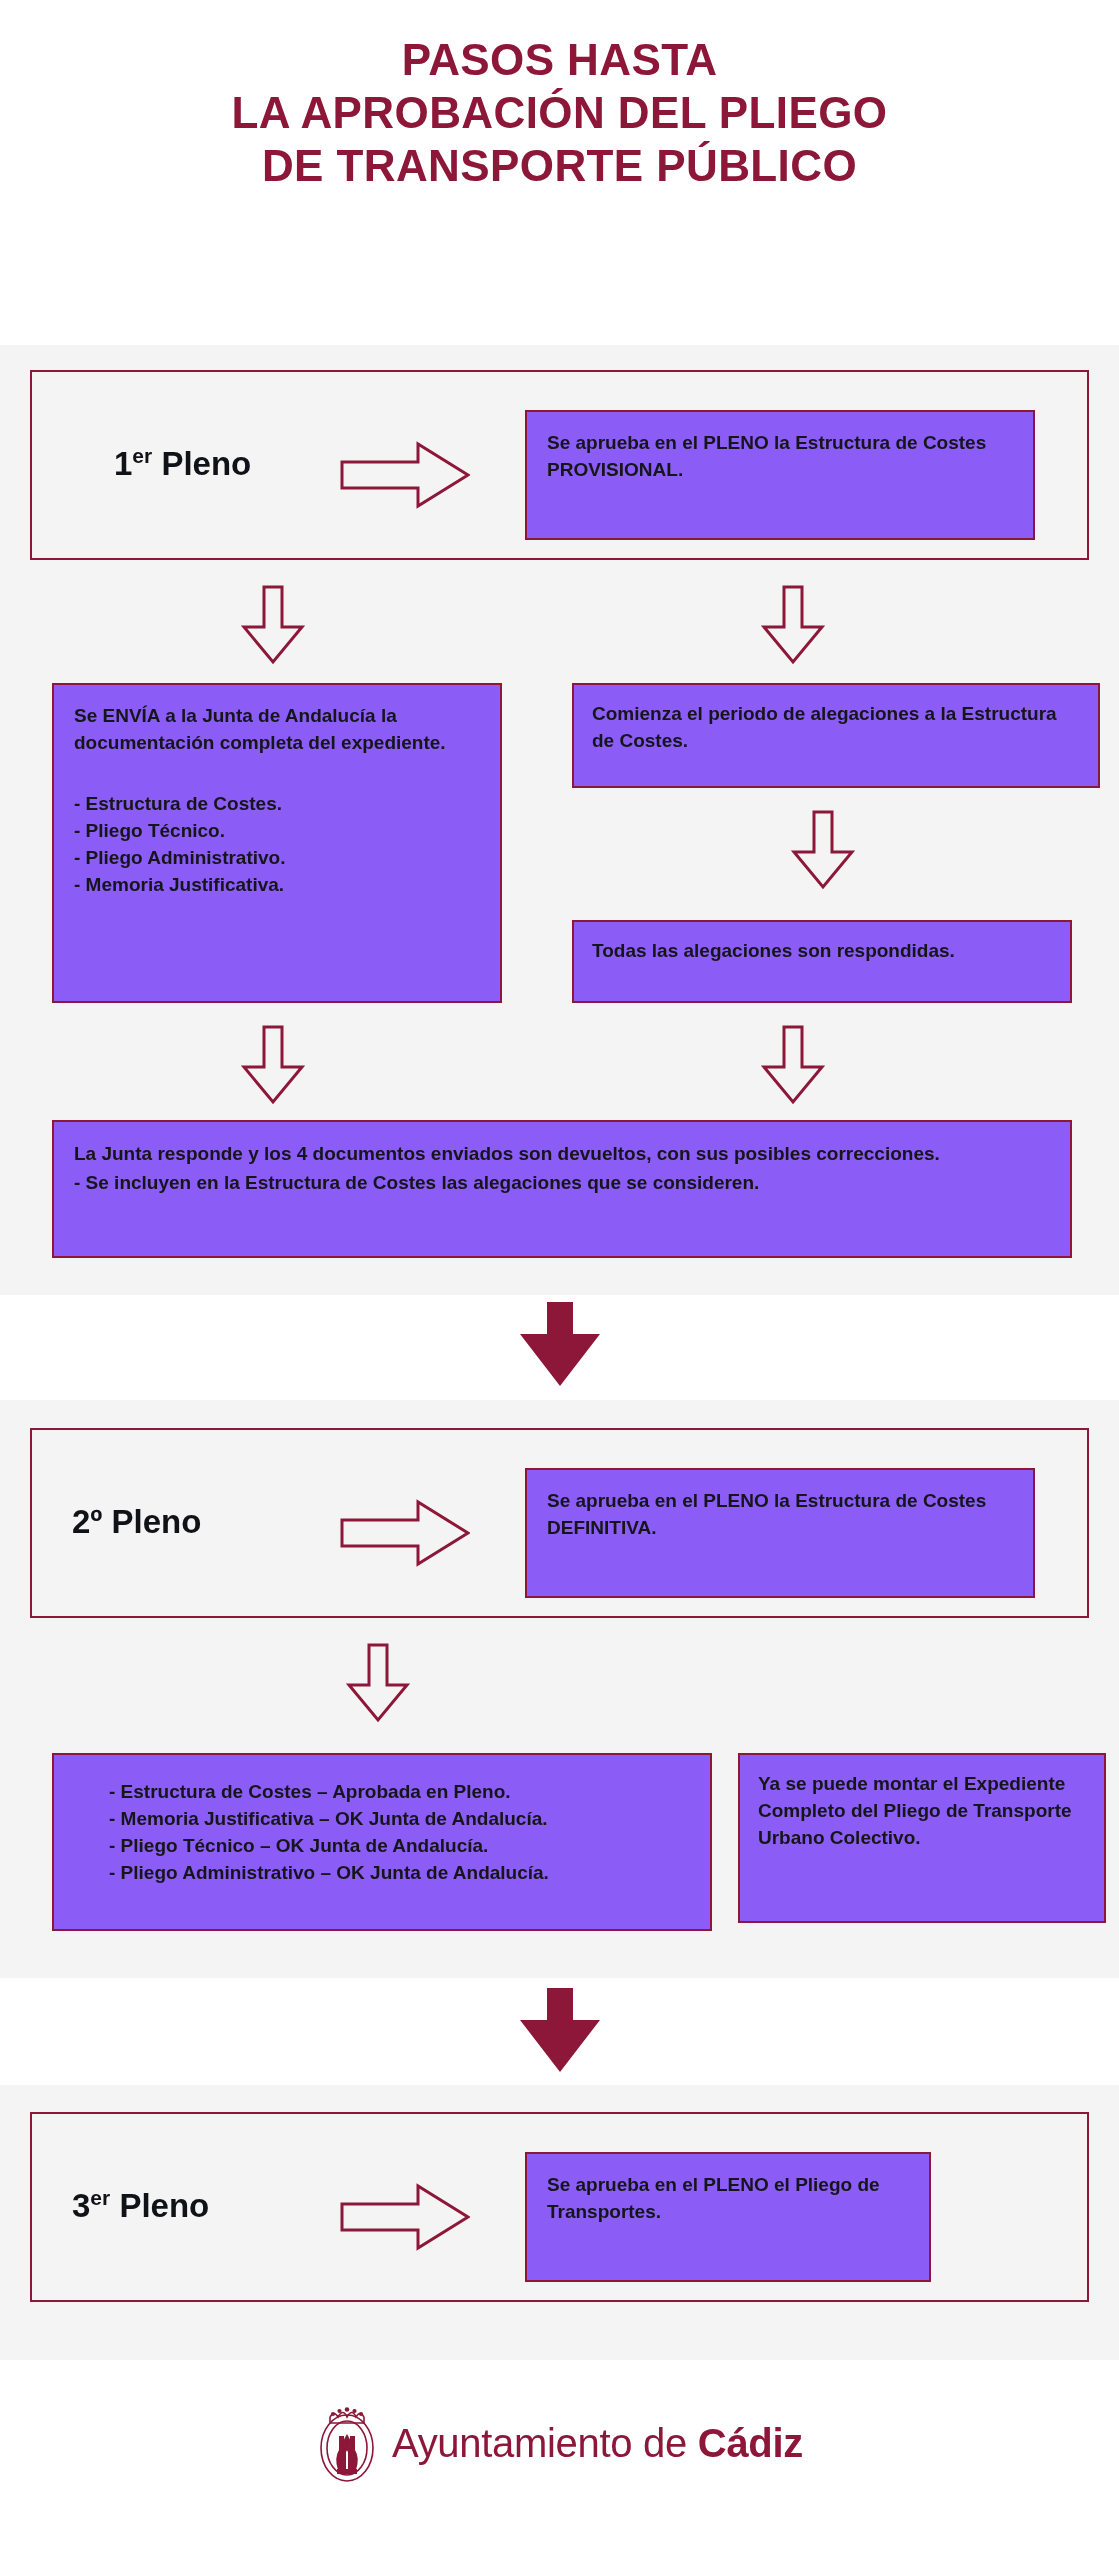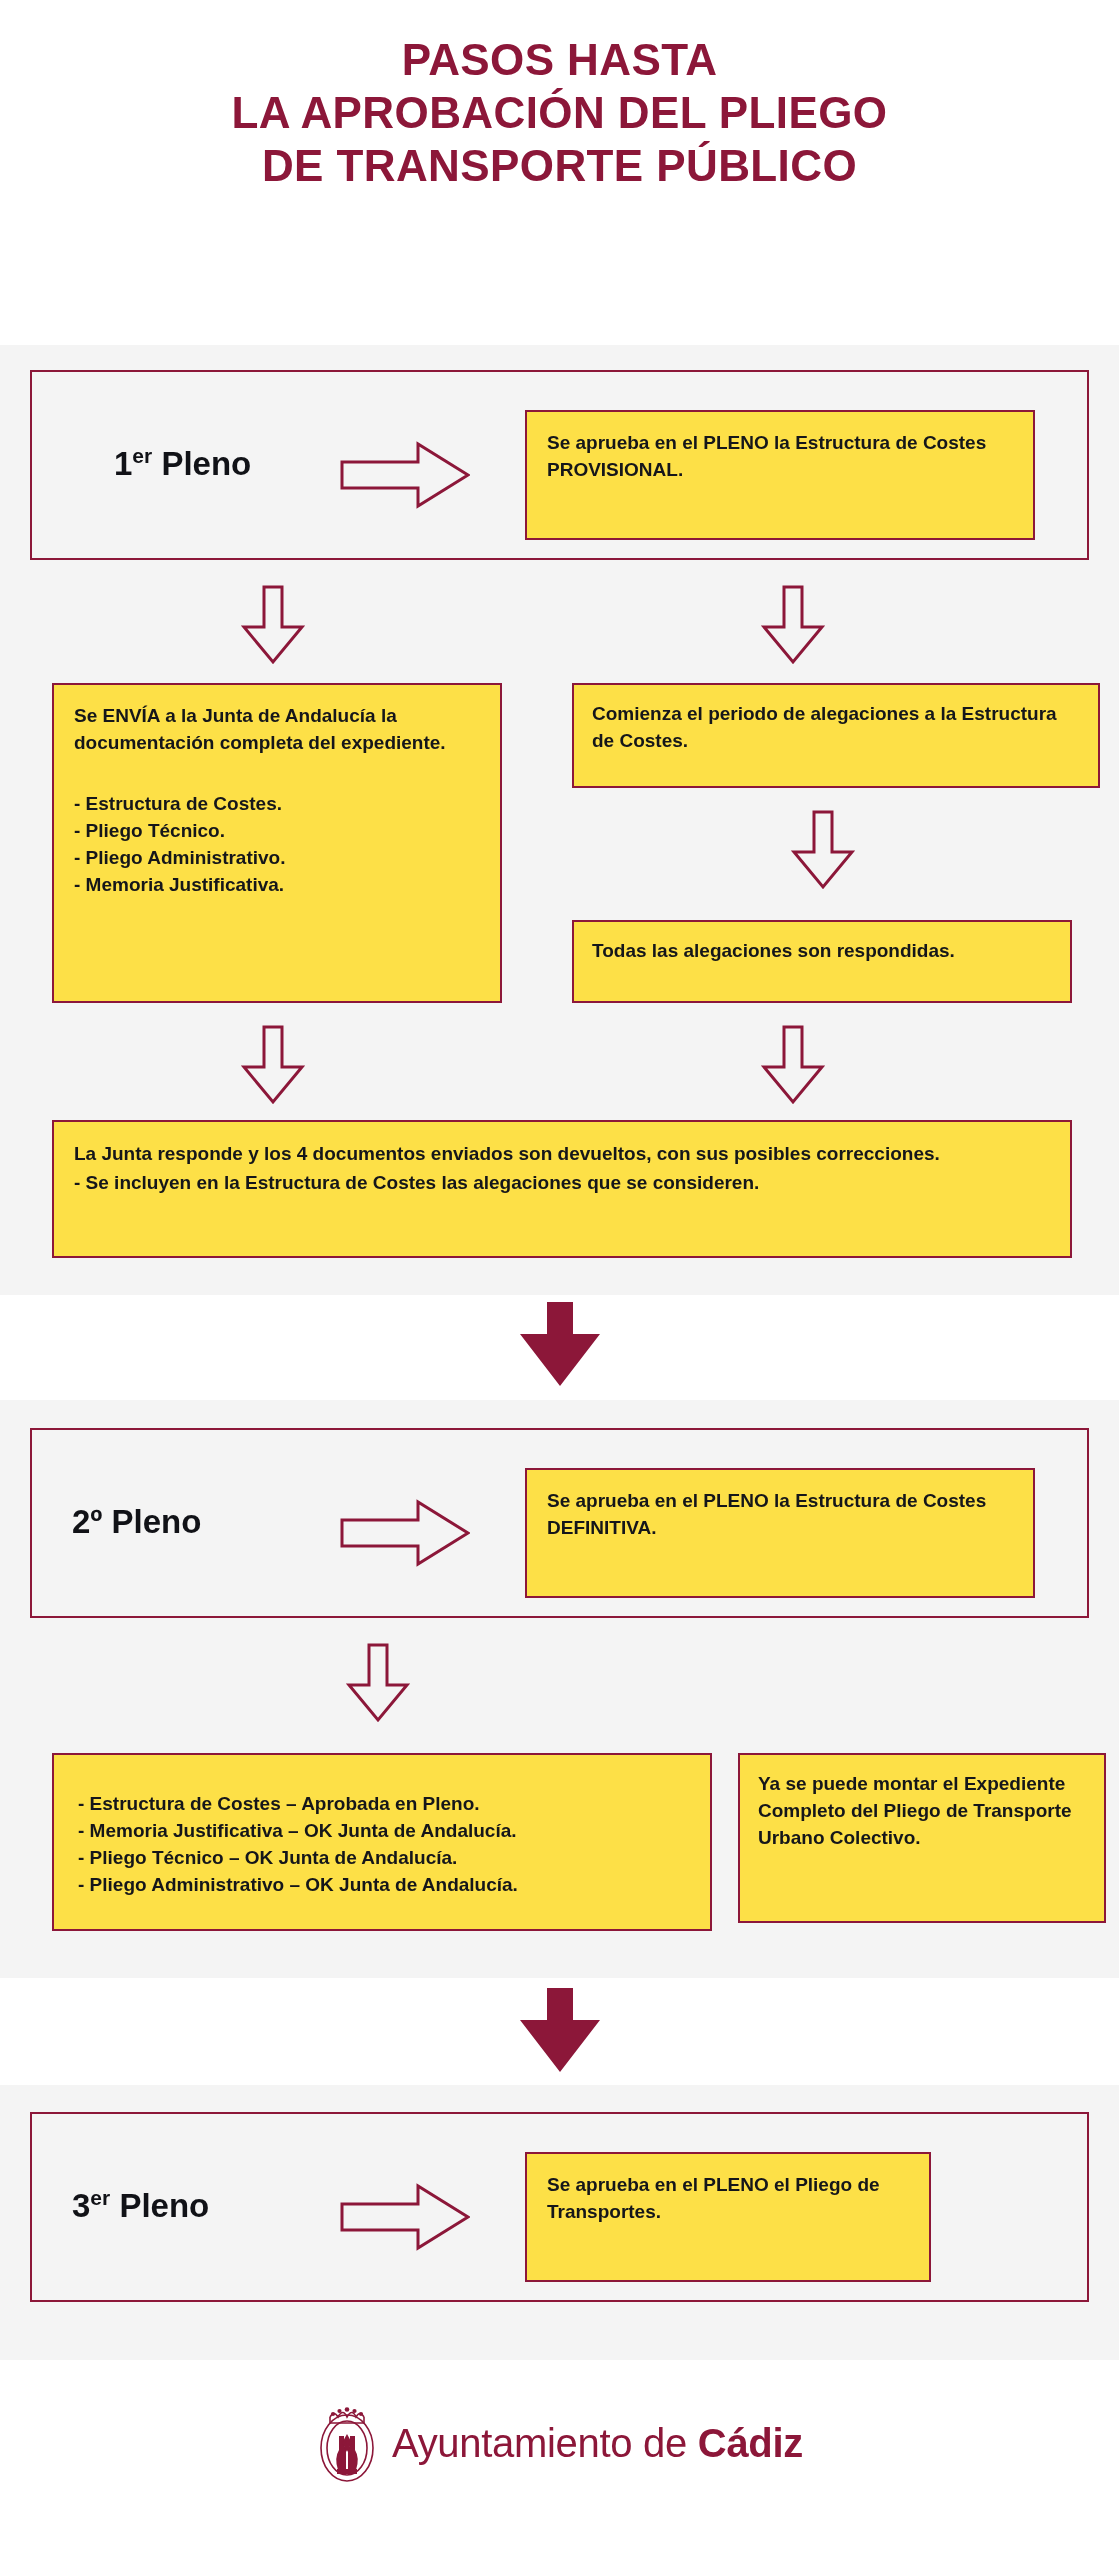--- a/index.html
+++ b/index.html
@@ -39,21 +39,21 @@
     box-sizing: border-box;
   }
   .panel-1 { position: absolute; left: 0; top: 345px;  width: 1119px; height: 950px; }
   .panel-2 { position: absolute; left: 0; top: 1400px; width: 1119px; height: 578px; }
   .panel-3 { position: absolute; left: 0; top: 2085px; width: 1119px; height: 275px; }
 
   
   .obox {
     position: absolute;
     border: 2px solid #8C1739;
-    background: #fde047;
+    background: #8b5cf6;
     box-sizing: border-box;
   }
   .obox.frame { background: transparent; }
 
   .btext {
     color: #15161A;
     font-weight: bold;
     font-size: 19px;
     line-height: 1.42;
     font-family: "Liberation Sans", sans-serif;
@@ -216,21 +216,21 @@
   <div class="btext pad-a">Se aprueba en el PLENO la Estructura de Costes DEFINITIVA.</div>
 </div>
 
 <div class="arrow-down-outline" style="left:345px; top:1643px;">
   <svg width="66" height="80" viewBox="0 0 66 80">
     <polygon points="24,2 42,2 42,42 62,42 33,77 4,42 24,42" fill="none" stroke="#8C1739" stroke-width="3"></polygon>
   </svg>
 </div>
 
 <div class="obox" style="left:52px; top:1753px; width:660px; height:178px;">
-  <div style="padding:36px 24px;">
+  <div style="padding:24px 24px;margin-left:31px;">
     <div class="btext">- Estructura de Costes – Aprobada en Pleno.</div>
     <div class="btext">- Memoria Justificativa – OK Junta de Andalucía.</div>
     <div class="btext">- Pliego Técnico – OK Junta de Andalucía.</div>
     <div class="btext">- Pliego Administrativo – OK Junta de Andalucía.</div>
   </div>
 </div>
 
 <div class="obox" style="left:738px; top:1753px; width:368px; height:170px;">
   <div class="btext pad-b">Ya se puede montar el Expediente Completo del Pliego de Transporte Urbano Colectivo.</div>
 </div>

